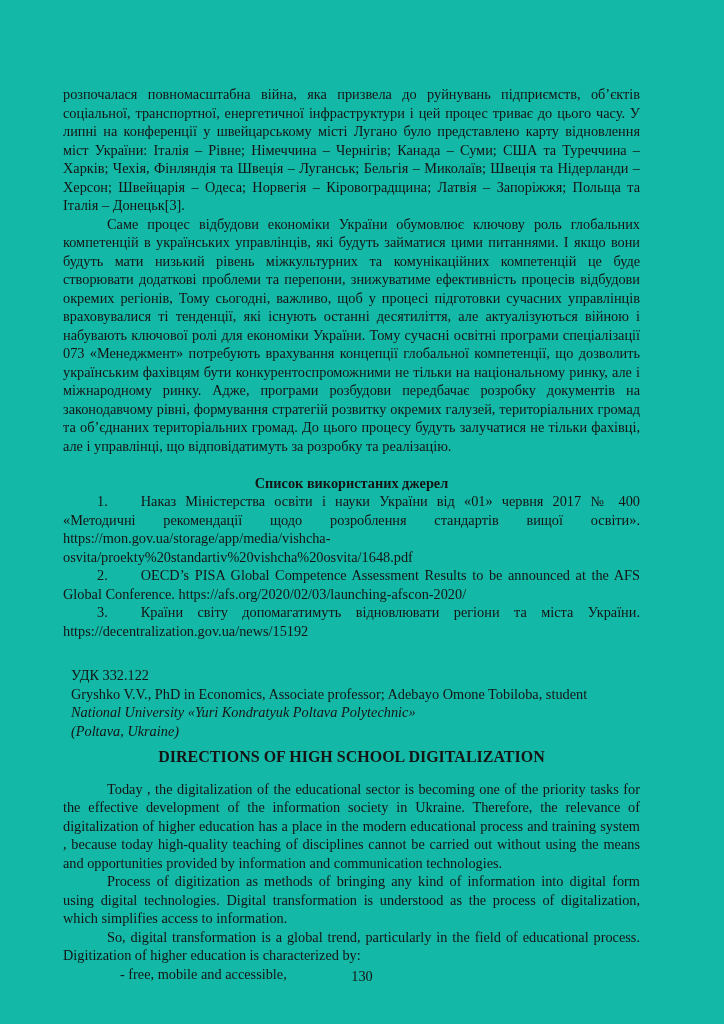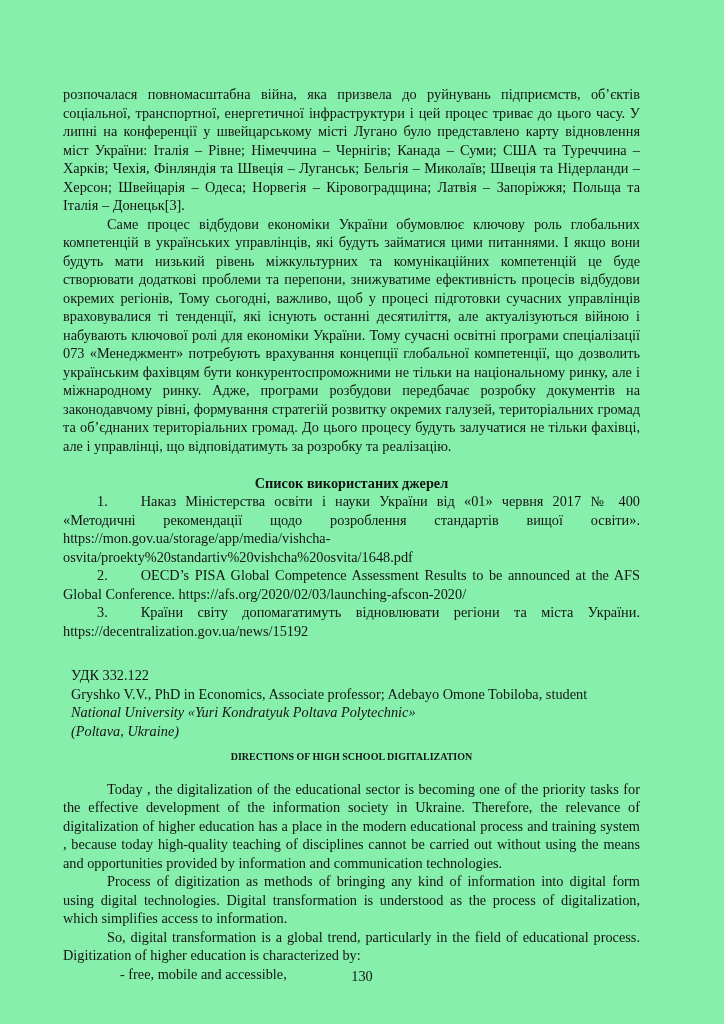--- a/index.html
+++ b/index.html
@@ -5,21 +5,21 @@
   html, body {
     margin: 0;
     padding: 0;
     background: #e8e8e8;
   }
   .page {
     position: relative;
     width: 724px;
     height: 1024px;
     margin: 0 auto;
-    background: #86efac;
+    background: #14b8a6;
     overflow: hidden;
     font-family: "Liberation Serif", serif;
     font-size: 14.3px;
     line-height: 18.5px;
     color: #141414;
   }
   .content {
     position: absolute;
     left: 63px;
     top: 85px;
@@ -43,21 +43,21 @@
   .udc-block { margin-top: 26px; margin-left: 8px; }
   .udc-line { text-align: left !important; }
   .center-line { text-align: center; }
   .italic { font-style: italic; }
   .article-title {
     margin: 0;
     margin-top: 8px;
     margin-bottom: 13px;
     text-align: center;
     font-weight: bold;
-    font-size: 10px;
+    font-size: 16px;
     line-height: 18.5px;
   }
   .list-line {
     text-align: center;
     text-indent: 57px;
   }
   .page-number {
     position: absolute;
     bottom: 39px;
     left: 0;

